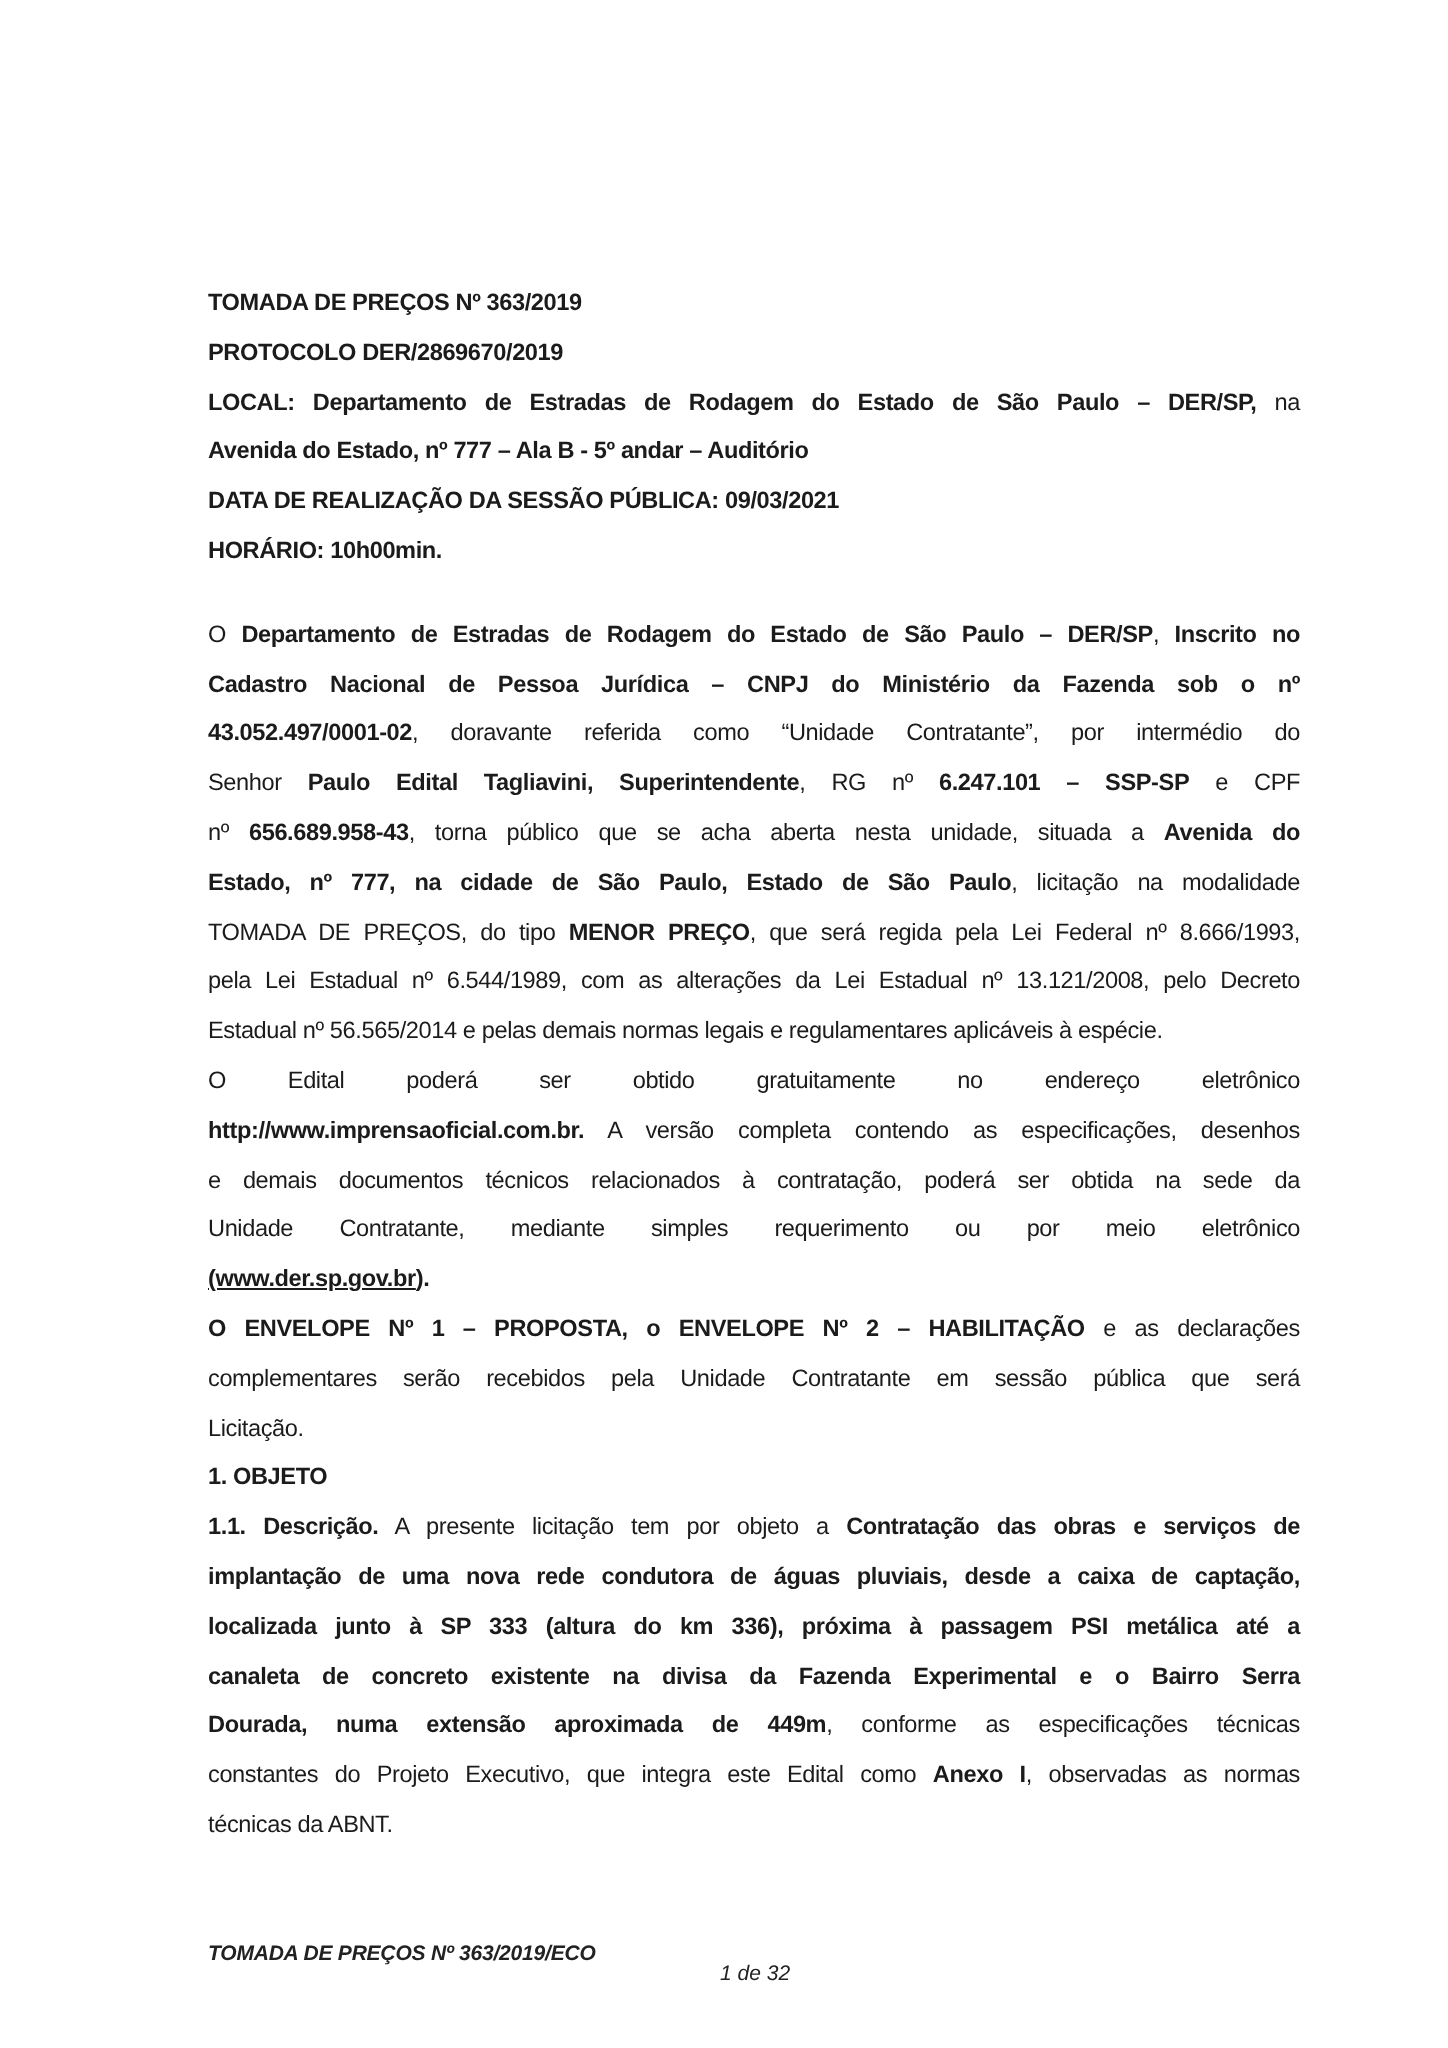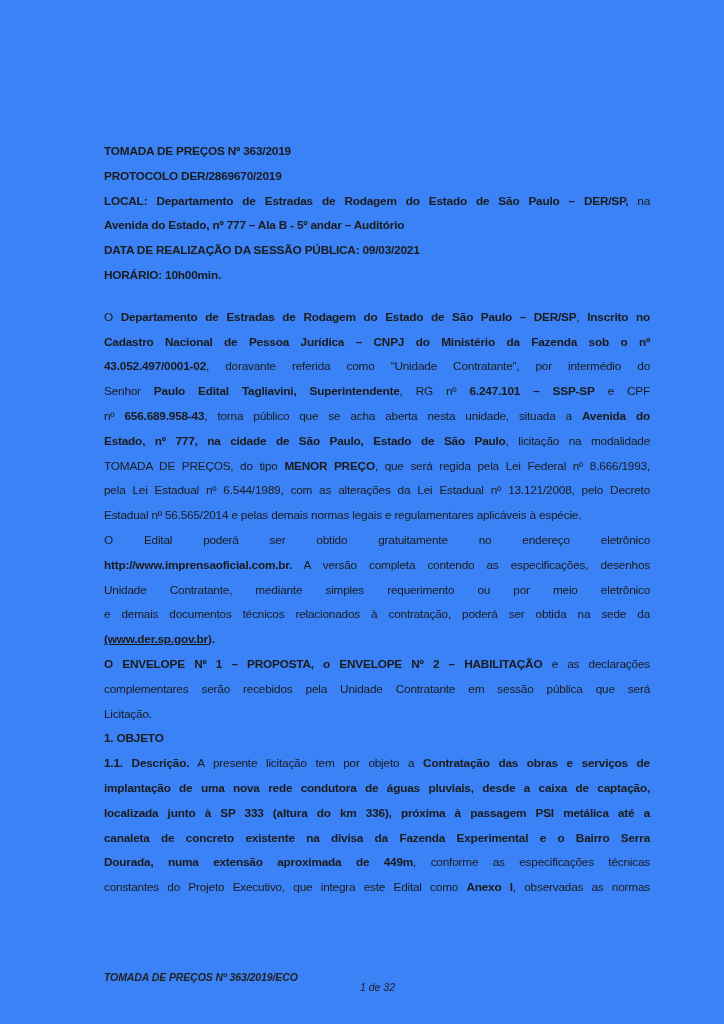--- a/index.html
+++ b/index.html
@@ -1,20 +1,20 @@
 <!DOCTYPE html>
 <html><head>
 <meta charset="utf-8">
 <style>
   html, body { margin: 0; padding: 0; background: #e8e8e8; }
   .page {
     position: relative;
     width: 724px;
     height: 1024px;
-    background: #3b82f6;
+    background: #ffffff;
     color: #1b1b1b;
     font-family: "Liberation Sans", sans-serif;
     overflow: hidden;
     margin: 0 auto;
   }
   .doc-body {
     position: absolute;
     left: 104px;
     top: 139px;
     width: 546px;
@@ -74,31 +74,32 @@
       <div class="line just"><span class="b">Cadastro Nacional de Pessoa Jurídica – CNPJ do Ministério da Fazenda sob o nº</span></div>
       <div class="line just"><span class="b">43.052.497/0001-02</span><span class="">, doravante referida como “Unidade Contratante”, por intermédio do</span></div>
       <div class="line just"><span class="">Senhor </span><span class="b">Paulo Edital Tagliavini, Superintendente</span><span class="">, RG nº </span><span class="b">6.247.101 – SSP-SP</span><span class=""> e CPF</span></div>
       <div class="line just"><span class="">nº </span><span class="b">656.689.958-43</span><span class="">, torna público que se acha aberta nesta unidade, situada a </span><span class="b">Avenida do</span></div>
       <div class="line just"><span class="b">Estado, nº 777, na cidade de São Paulo, Estado de São Paulo</span><span class="">, licitação na modalidade</span></div>
       <div class="line just"><span class="">TOMADA DE PREÇOS, do tipo </span><span class="b">MENOR PREÇO</span><span class="">, que será regida pela Lei Federal nº 8.666/1993,</span></div>
       <div class="line just"><span class="">pela Lei Estadual nº 6.544/1989, com as alterações da Lei Estadual nº 13.121/2008, pelo Decreto</span></div>
       <div class="line"><span class="">Estadual nº 56.565/2014 e pelas demais normas legais e regulamentares aplicáveis à espécie.</span></div>
       <div class="line just"><span class="">O Edital poderá ser obtido gratuitamente no endereço eletrônico</span></div>
       <div class="line just"><span class="b">http://www.imprensaoficial.com.br.</span><span class=""> A versão completa contendo as especificações, desenhos</span></div>
+      <div class="line just"><span class="">e demais documentos técnicos relacionados à contratação, poderá ser obtida na sede da</span></div>
       <div class="line just"><span class="">Unidade Contratante, mediante simples requerimento ou por meio eletrônico</span></div>
-      <div class="line just"><span class="">e demais documentos técnicos relacionados à contratação, poderá ser obtida na sede da</span></div>
       <div class="line"><span class="b u">(www.der.sp.gov.br</span><span class="b">).</span></div>
       <div class="line just"><span class="b">O ENVELOPE Nº 1 – PROPOSTA, o ENVELOPE Nº 2 – HABILITAÇÃO</span><span class=""> e as declarações</span></div>
       <div class="line just"><span class="">complementares serão recebidos pela Unidade Contratante em sessão pública que será</span></div>
       <div class="line"><span class="">Licitação.</span></div>
       <div class="line"><span class="b">1. OBJETO</span></div>
       <div class="line just"><span class="b">1.1. Descrição.</span><span class=""> A presente licitação tem por objeto a </span><span class="b">Contratação das obras e serviços de</span></div>
       <div class="line just"><span class="b">implantação de uma nova rede condutora de águas pluviais, desde a caixa de captação,</span></div>
       <div class="line just"><span class="b">localizada junto à SP 333 (altura do km 336), próxima à passagem PSI metálica até a</span></div>
       <div class="line just"><span class="b">canaleta de concreto existente na divisa da Fazenda Experimental e o Bairro Serra</span></div>
       <div class="line just"><span class="b">Dourada, numa extensão aproximada de 449m</span><span class="">, conforme as especificações técnicas</span></div>
       <div class="line just"><span class="">constantes do Projeto Executivo, que integra este Edital como </span><span class="b">Anexo I</span><span class="">, observadas as normas</span></div>
+      <div class="line"><span class="">técnicas da ABNT.</span></div>
     </div>
   <div class="doc-footer">
     <span class="footer-left">TOMADA DE PREÇOS Nº 363/2019/ECO</span>
     <span class="footer-page-num">1 de 32</span>
   </div>
 </div>
 
 </body></html>

